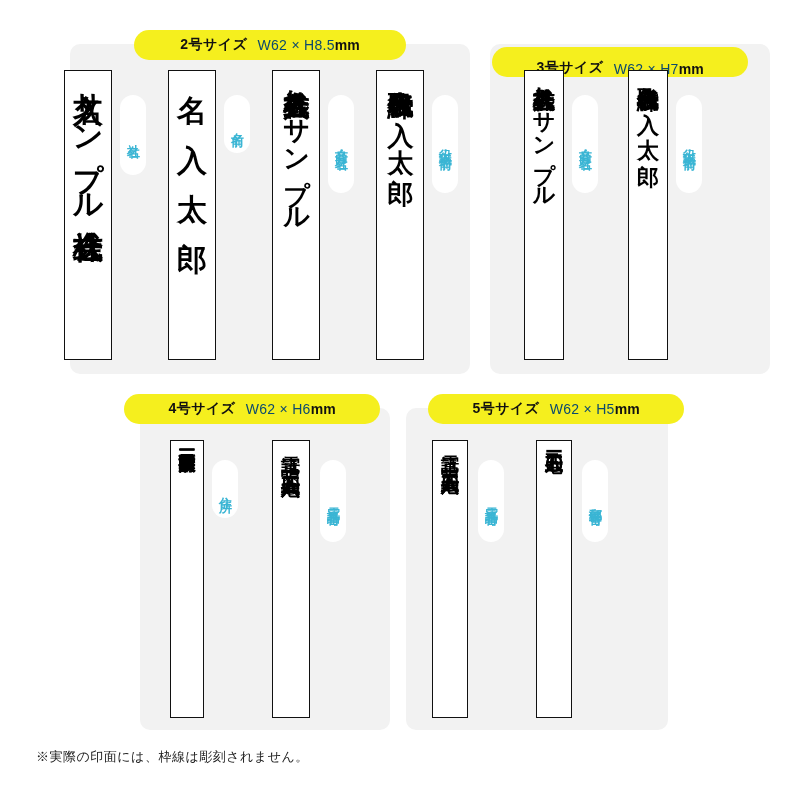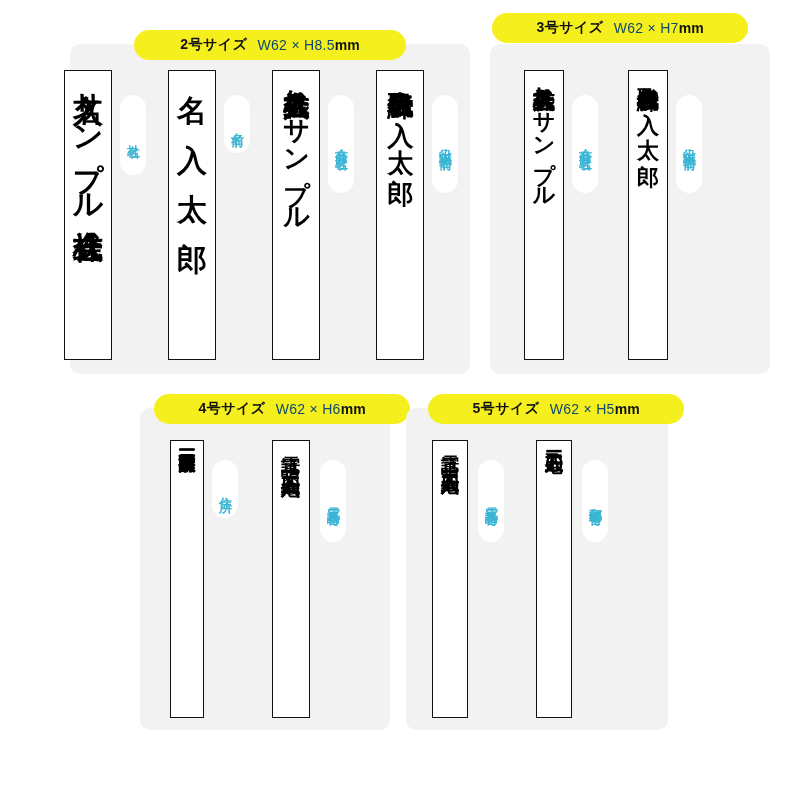--- a/index.html
+++ b/index.html
@@ -152,21 +152,21 @@
 
   <div class="stamp-box" style="left:376px; top:70px; width:48px; height:290px;">
     <span class="stamp-text" style="font-size:26px;">代表取締役名 入 太 郎</span>
   </div>
   <div class="caption" style="left:432px; top:95px; width:26px; height:98px;">
     <span>役職・名前</span>
   </div>
 
   <div class="panel" style="left:490px; top:44px; width:280px; height:330px;"></div>
 
-  <div class="size-pill" style="left:492px; top:13px; width:256px;">
+  <div class="size-pill" style="left:492px; top:47px; width:256px;align-items:flex-end;">
     <span class="pill-no">3号サイズ</span>
     <span class="pill-dim">W62 × H7</span>
     <span class="pill-unit">mm</span>
   </div>
 
   <div class="stamp-box" style="left:524px; top:70px; width:40px; height:290px;">
     <span class="stamp-text" style="font-size:22px;">株式会社名入れサンプル</span>
   </div>
   <div class="caption" style="left:572px; top:95px; width:26px; height:98px;">
     <span>商号・社名</span>
@@ -174,21 +174,21 @@
 
   <div class="stamp-box" style="left:628px; top:70px; width:40px; height:290px;">
     <span class="stamp-text" style="font-size:22px;">代表取締役名 入 太 郎</span>
   </div>
   <div class="caption" style="left:676px; top:95px; width:26px; height:98px;">
     <span>役職・名前</span>
   </div>
 
   <div class="panel" style="left:140px; top:408px; width:250px; height:322px;"></div>
 
-  <div class="size-pill" style="left:154px; top:394px; width:256px;">
+  <div class="size-pill" style="left:124px; top:394px; width:256px;">
     <span class="pill-no">4号サイズ</span>
     <span class="pill-dim">W62 × H6</span>
     <span class="pill-unit">mm</span>
   </div>
 
   <div class="stamp-box" style="left:170px; top:440px; width:34px; height:278px;">
     <span class="stamp-text" style="font-size:17px;">大阪府大阪市中央区大手前一丁目二ー三四</span>
   </div>
   <div class="caption" style="left:212px; top:460px; width:26px; height:58px;">
     <span>住所</span>
@@ -216,14 +216,15 @@
     <span>電話番号</span>
   </div>
 
   <div class="stamp-box" style="left:536px; top:440px; width:36px; height:278px;">
     <span class="stamp-text" style="font-size:18px;">〒五四〇ー〇八五七〇</span>
   </div>
   <div class="caption" style="left:582px; top:460px; width:26px; height:82px;">
     <span>郵便番号</span>
   </div>
 
+  <div class="footnote">※実際の印面には、枠線は彫刻されません。</div>
 
 </div>
 
 </body></html>

